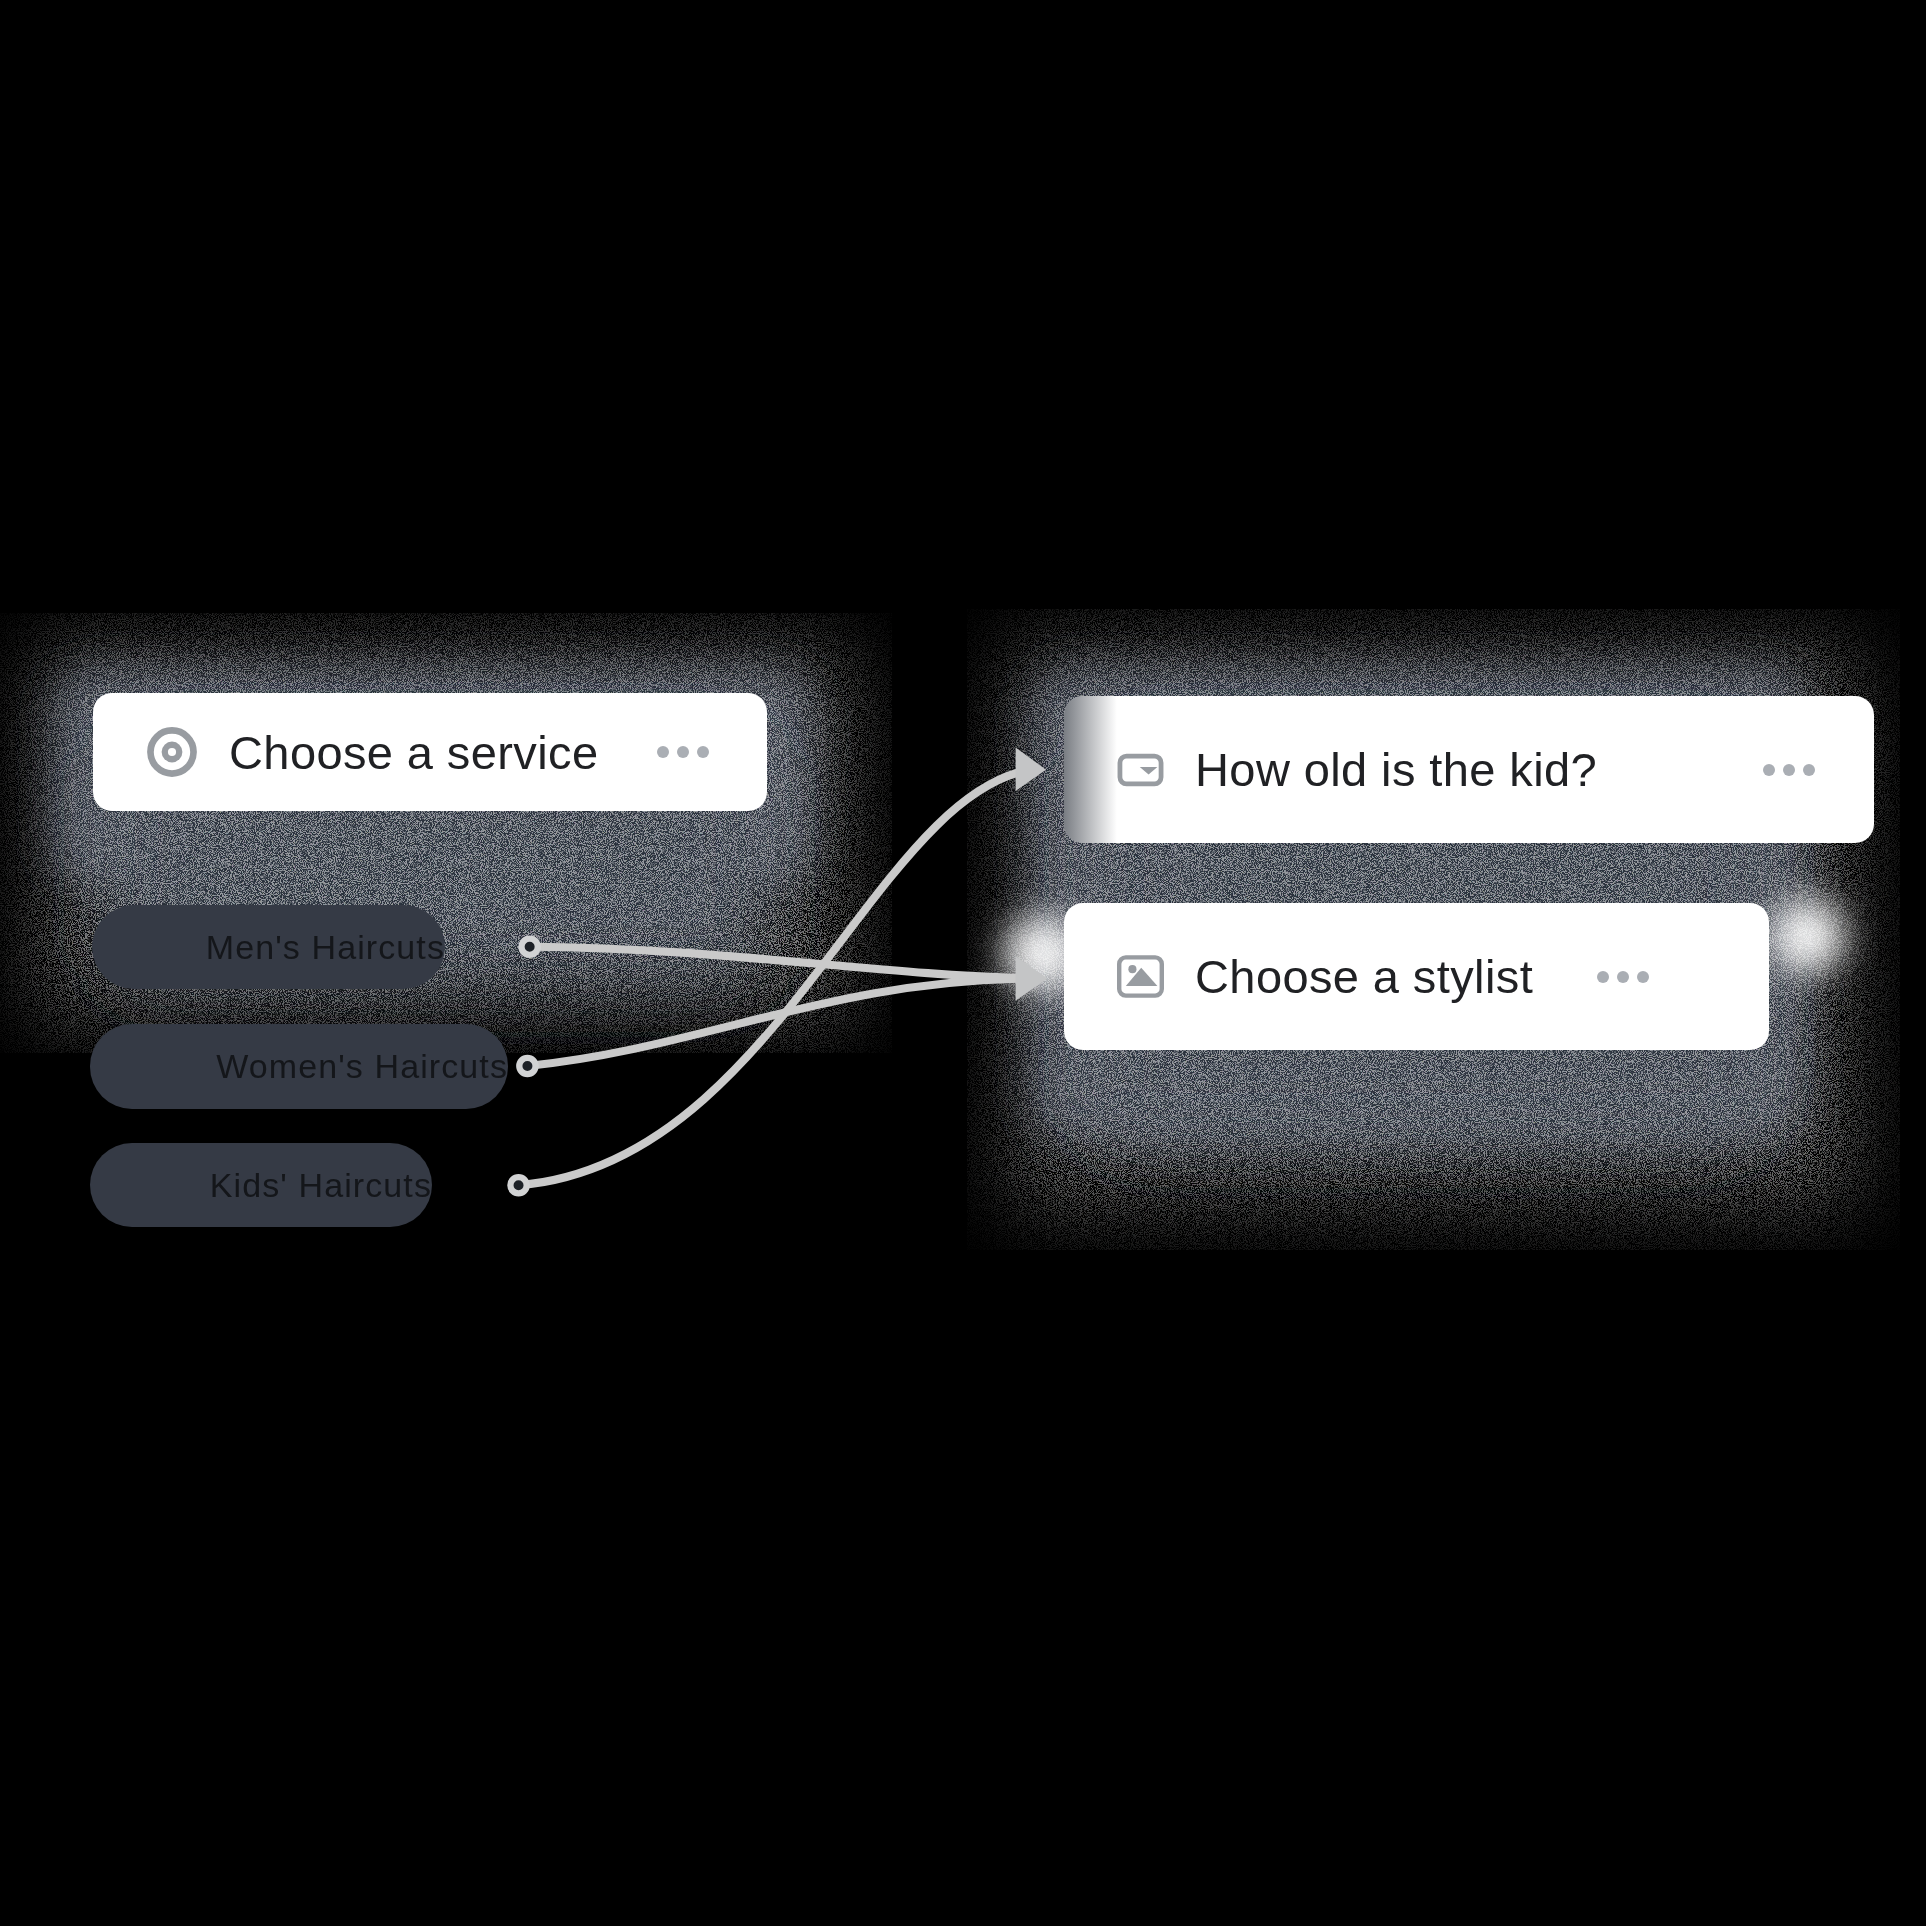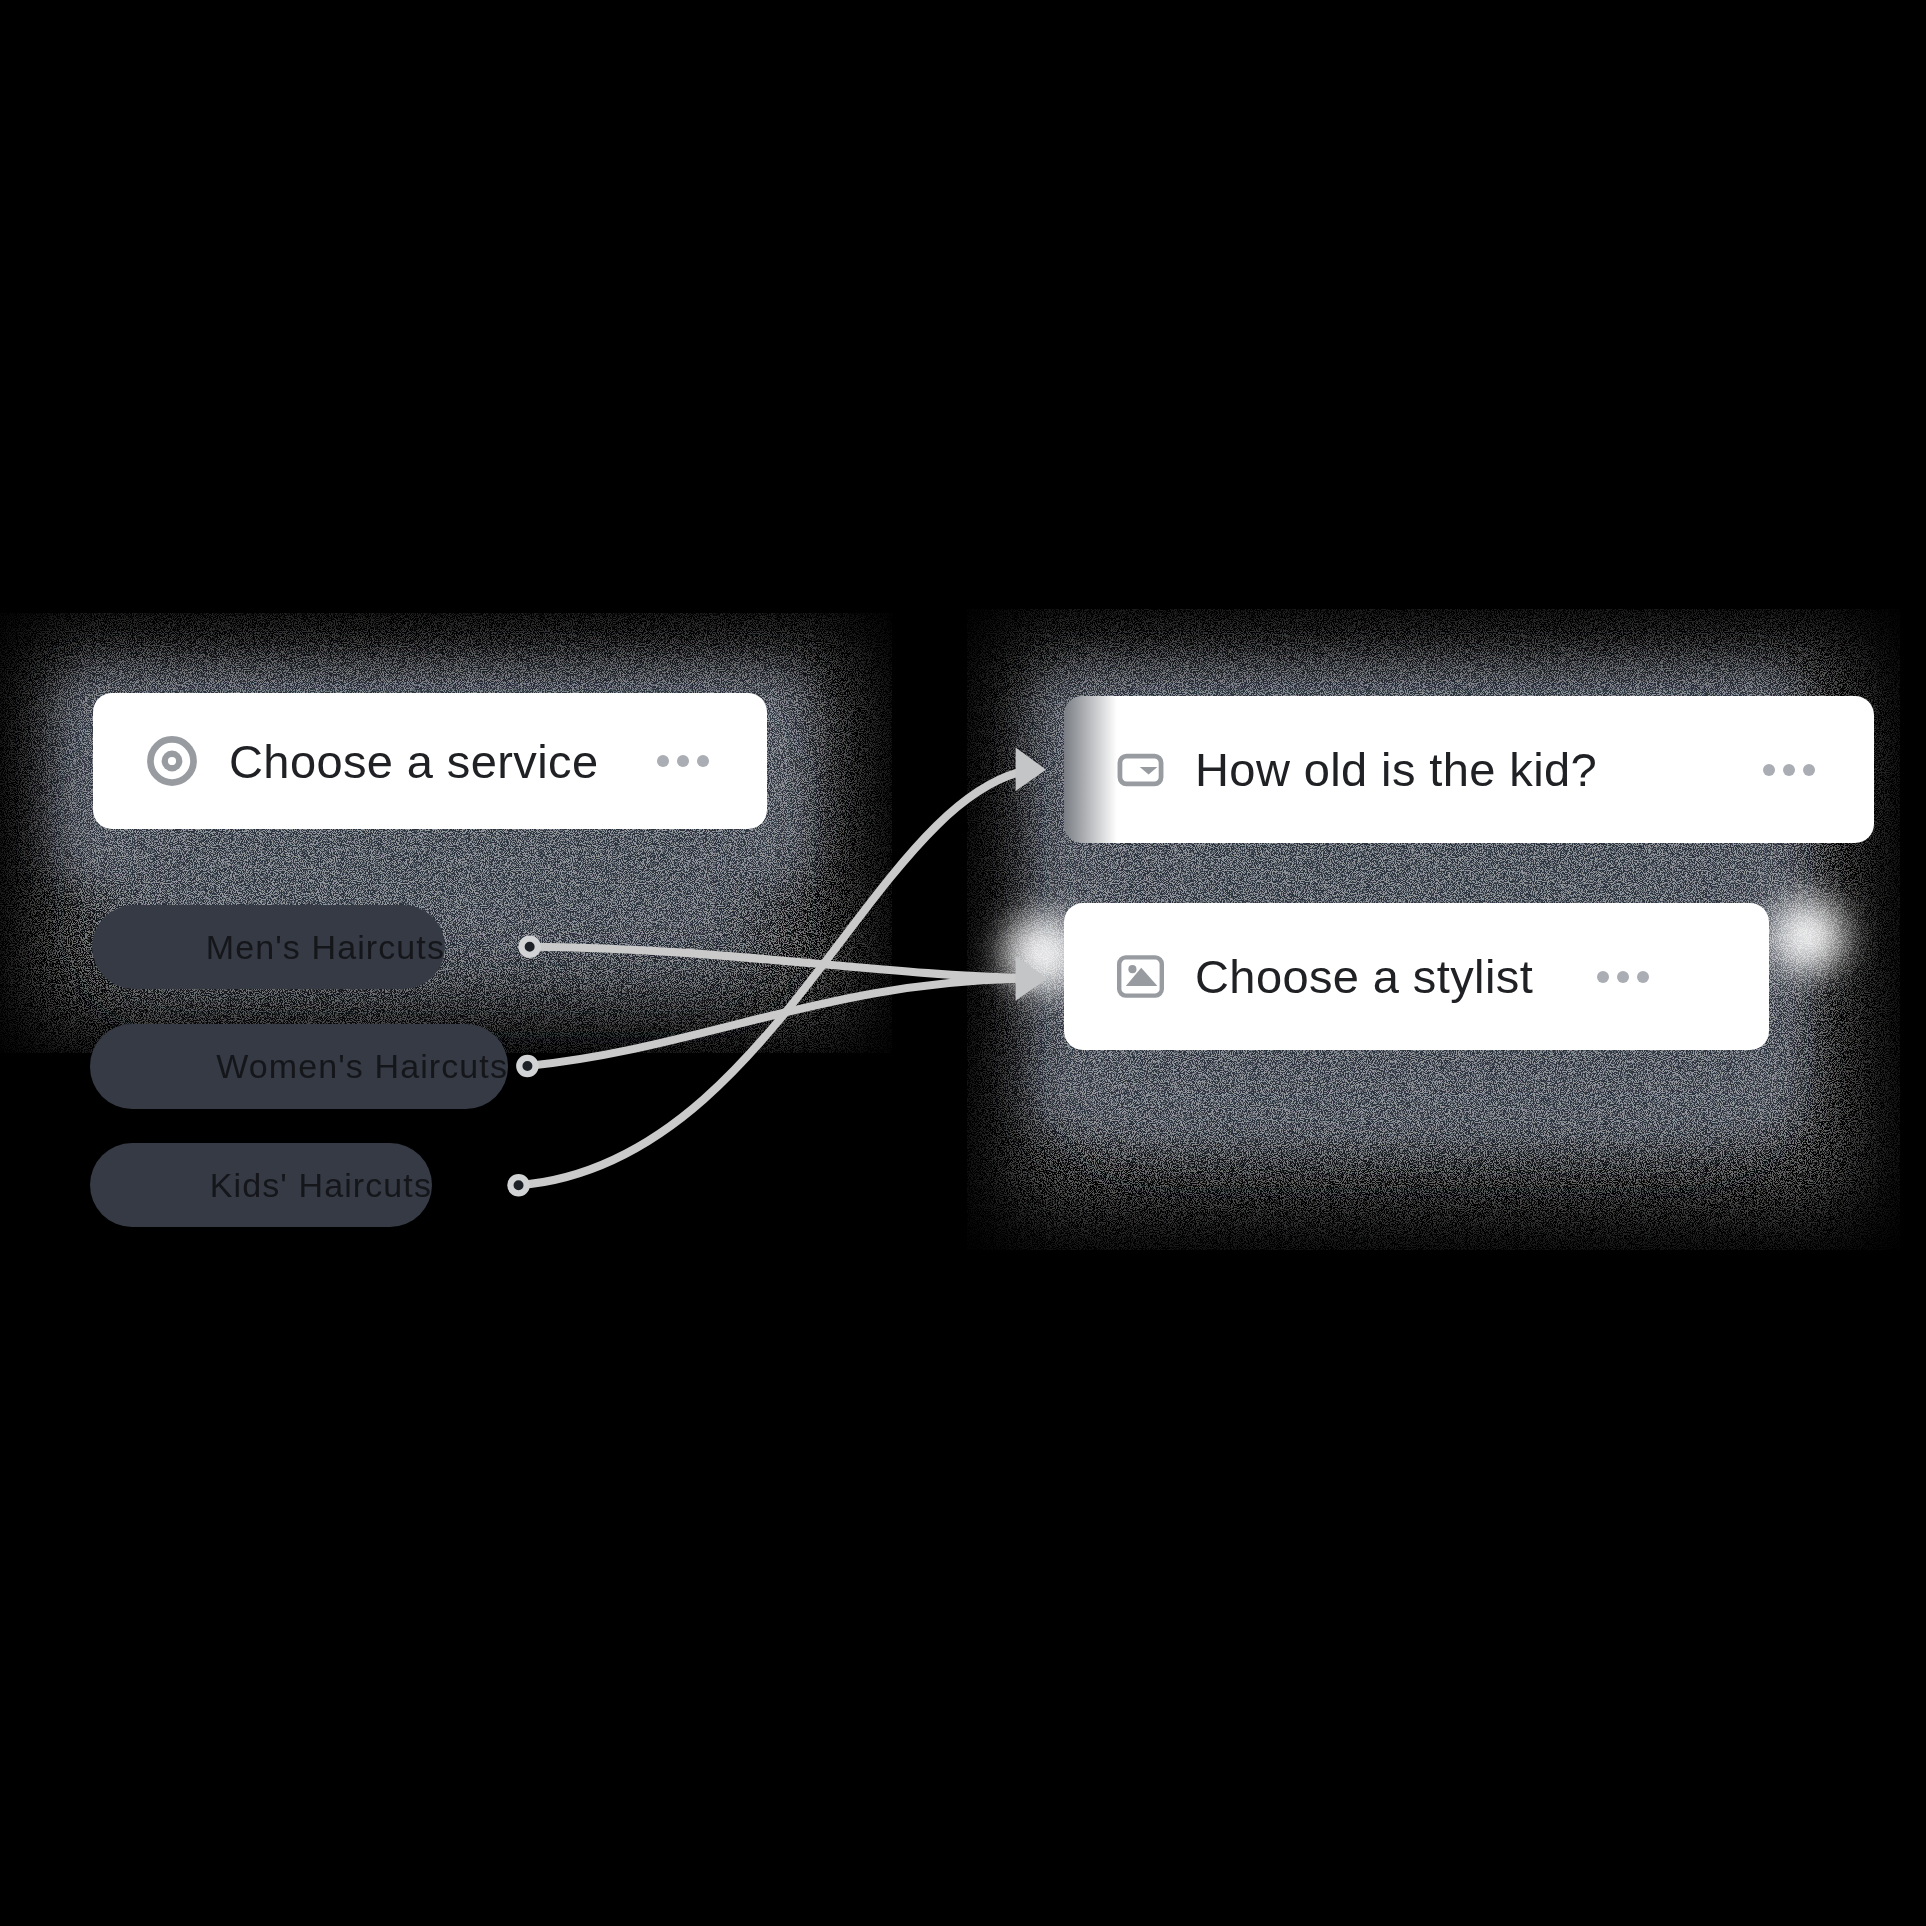--- a/index.html
+++ b/index.html
@@ -15,21 +15,21 @@
     display:flex;align-items:center;z-index:2;
   }
   .card .title{
     font-size:47px;color:var(--card_text,#202124);margin-left:31px;
     white-space:nowrap;letter-spacing:0.4px;
   }
   .card .icon{margin-left:53px;flex:none;display:block;}
   .menu{position:absolute;top:50%;transform:translateY(-50%);display:flex;gap:8.1px;cursor:pointer;}
   .menu .dot{width:12px;height:12px;border-radius:50%;background:var(--menu_dot,#aaaeb4);}
 
-  .card-service{left:93px;top:693px;width:674px;height:136px;}
+  .card-service{left:93px;top:693px;width:674px;height:118px;}
   .card-age{left:1064px;top:696px;width:810px;height:147px;}
   .card-stylist{left:1064px;top:903px;width:705px;height:147px;align-items:center;}
   .card-service .menu{right:58px;}
   .card-age .menu{right:59px;}
   .card-stylist .menu{right:120px;}
   
   .card-age::before{
     content:"";position:absolute;left:0;top:0;bottom:0;width:53px;
     border-radius:19px 0 0 19px;
     background:linear-gradient(90deg, rgba(32,38,48,0.60), rgba(32,38,48,0));

